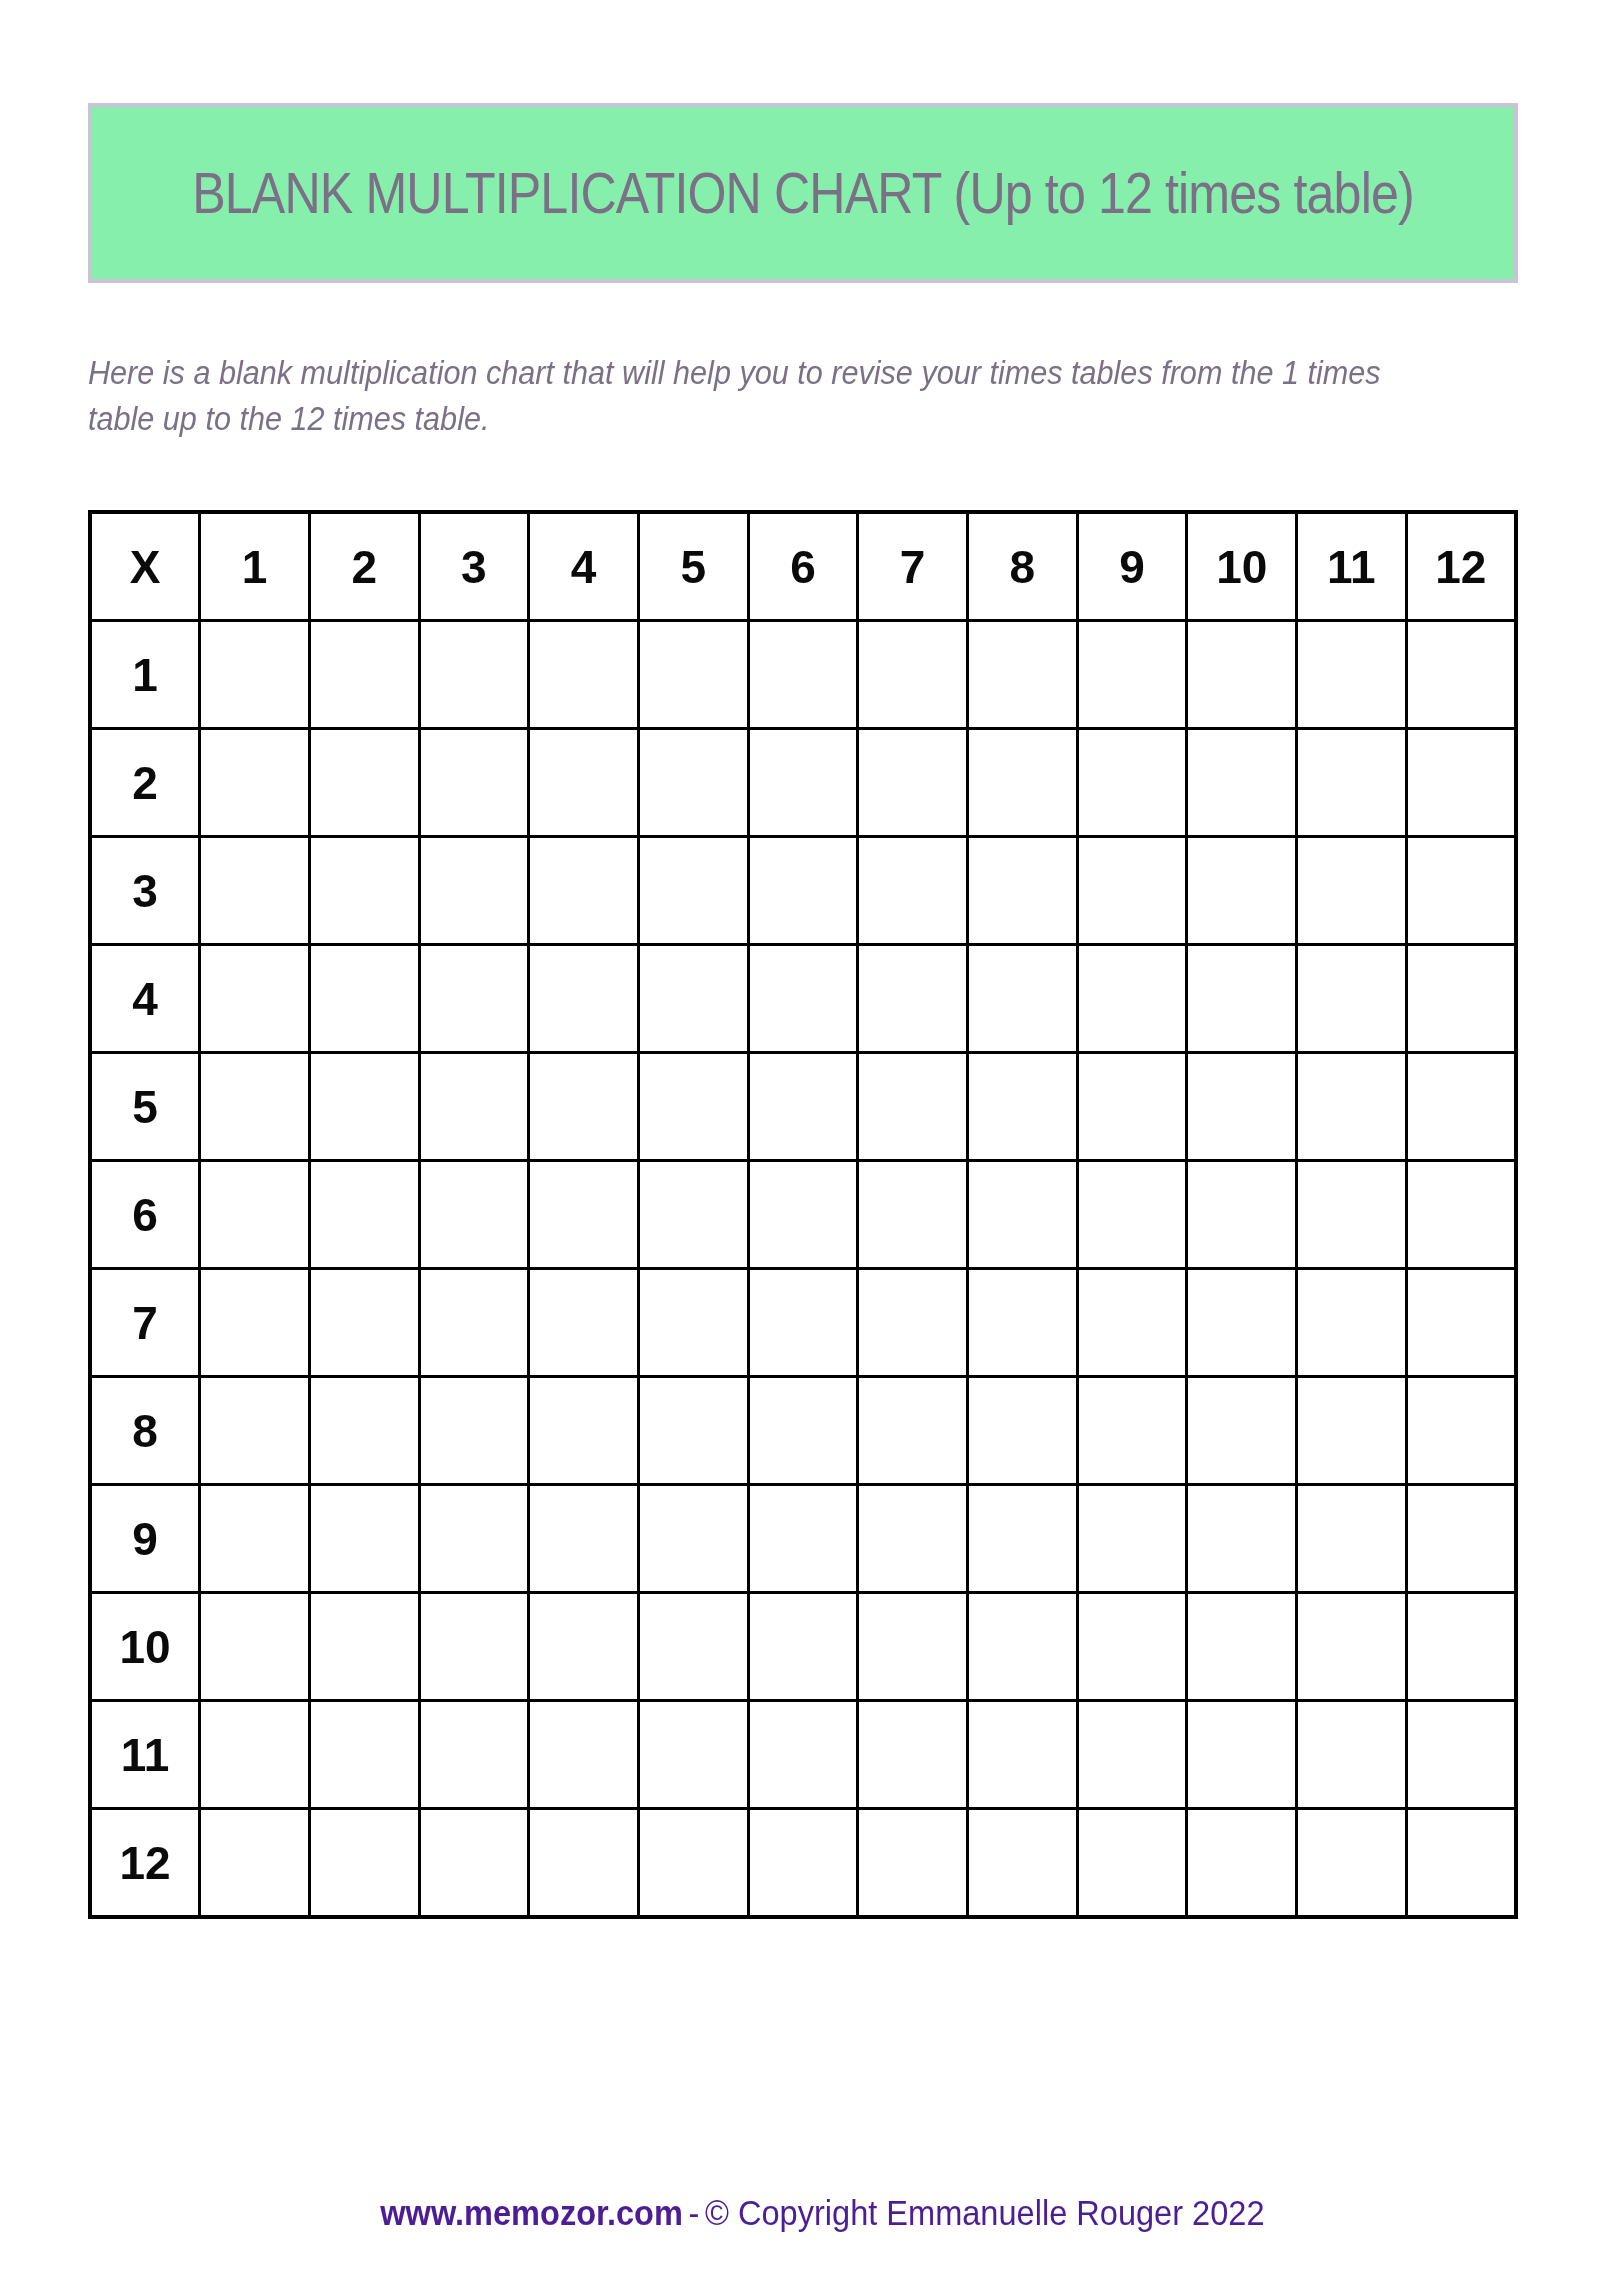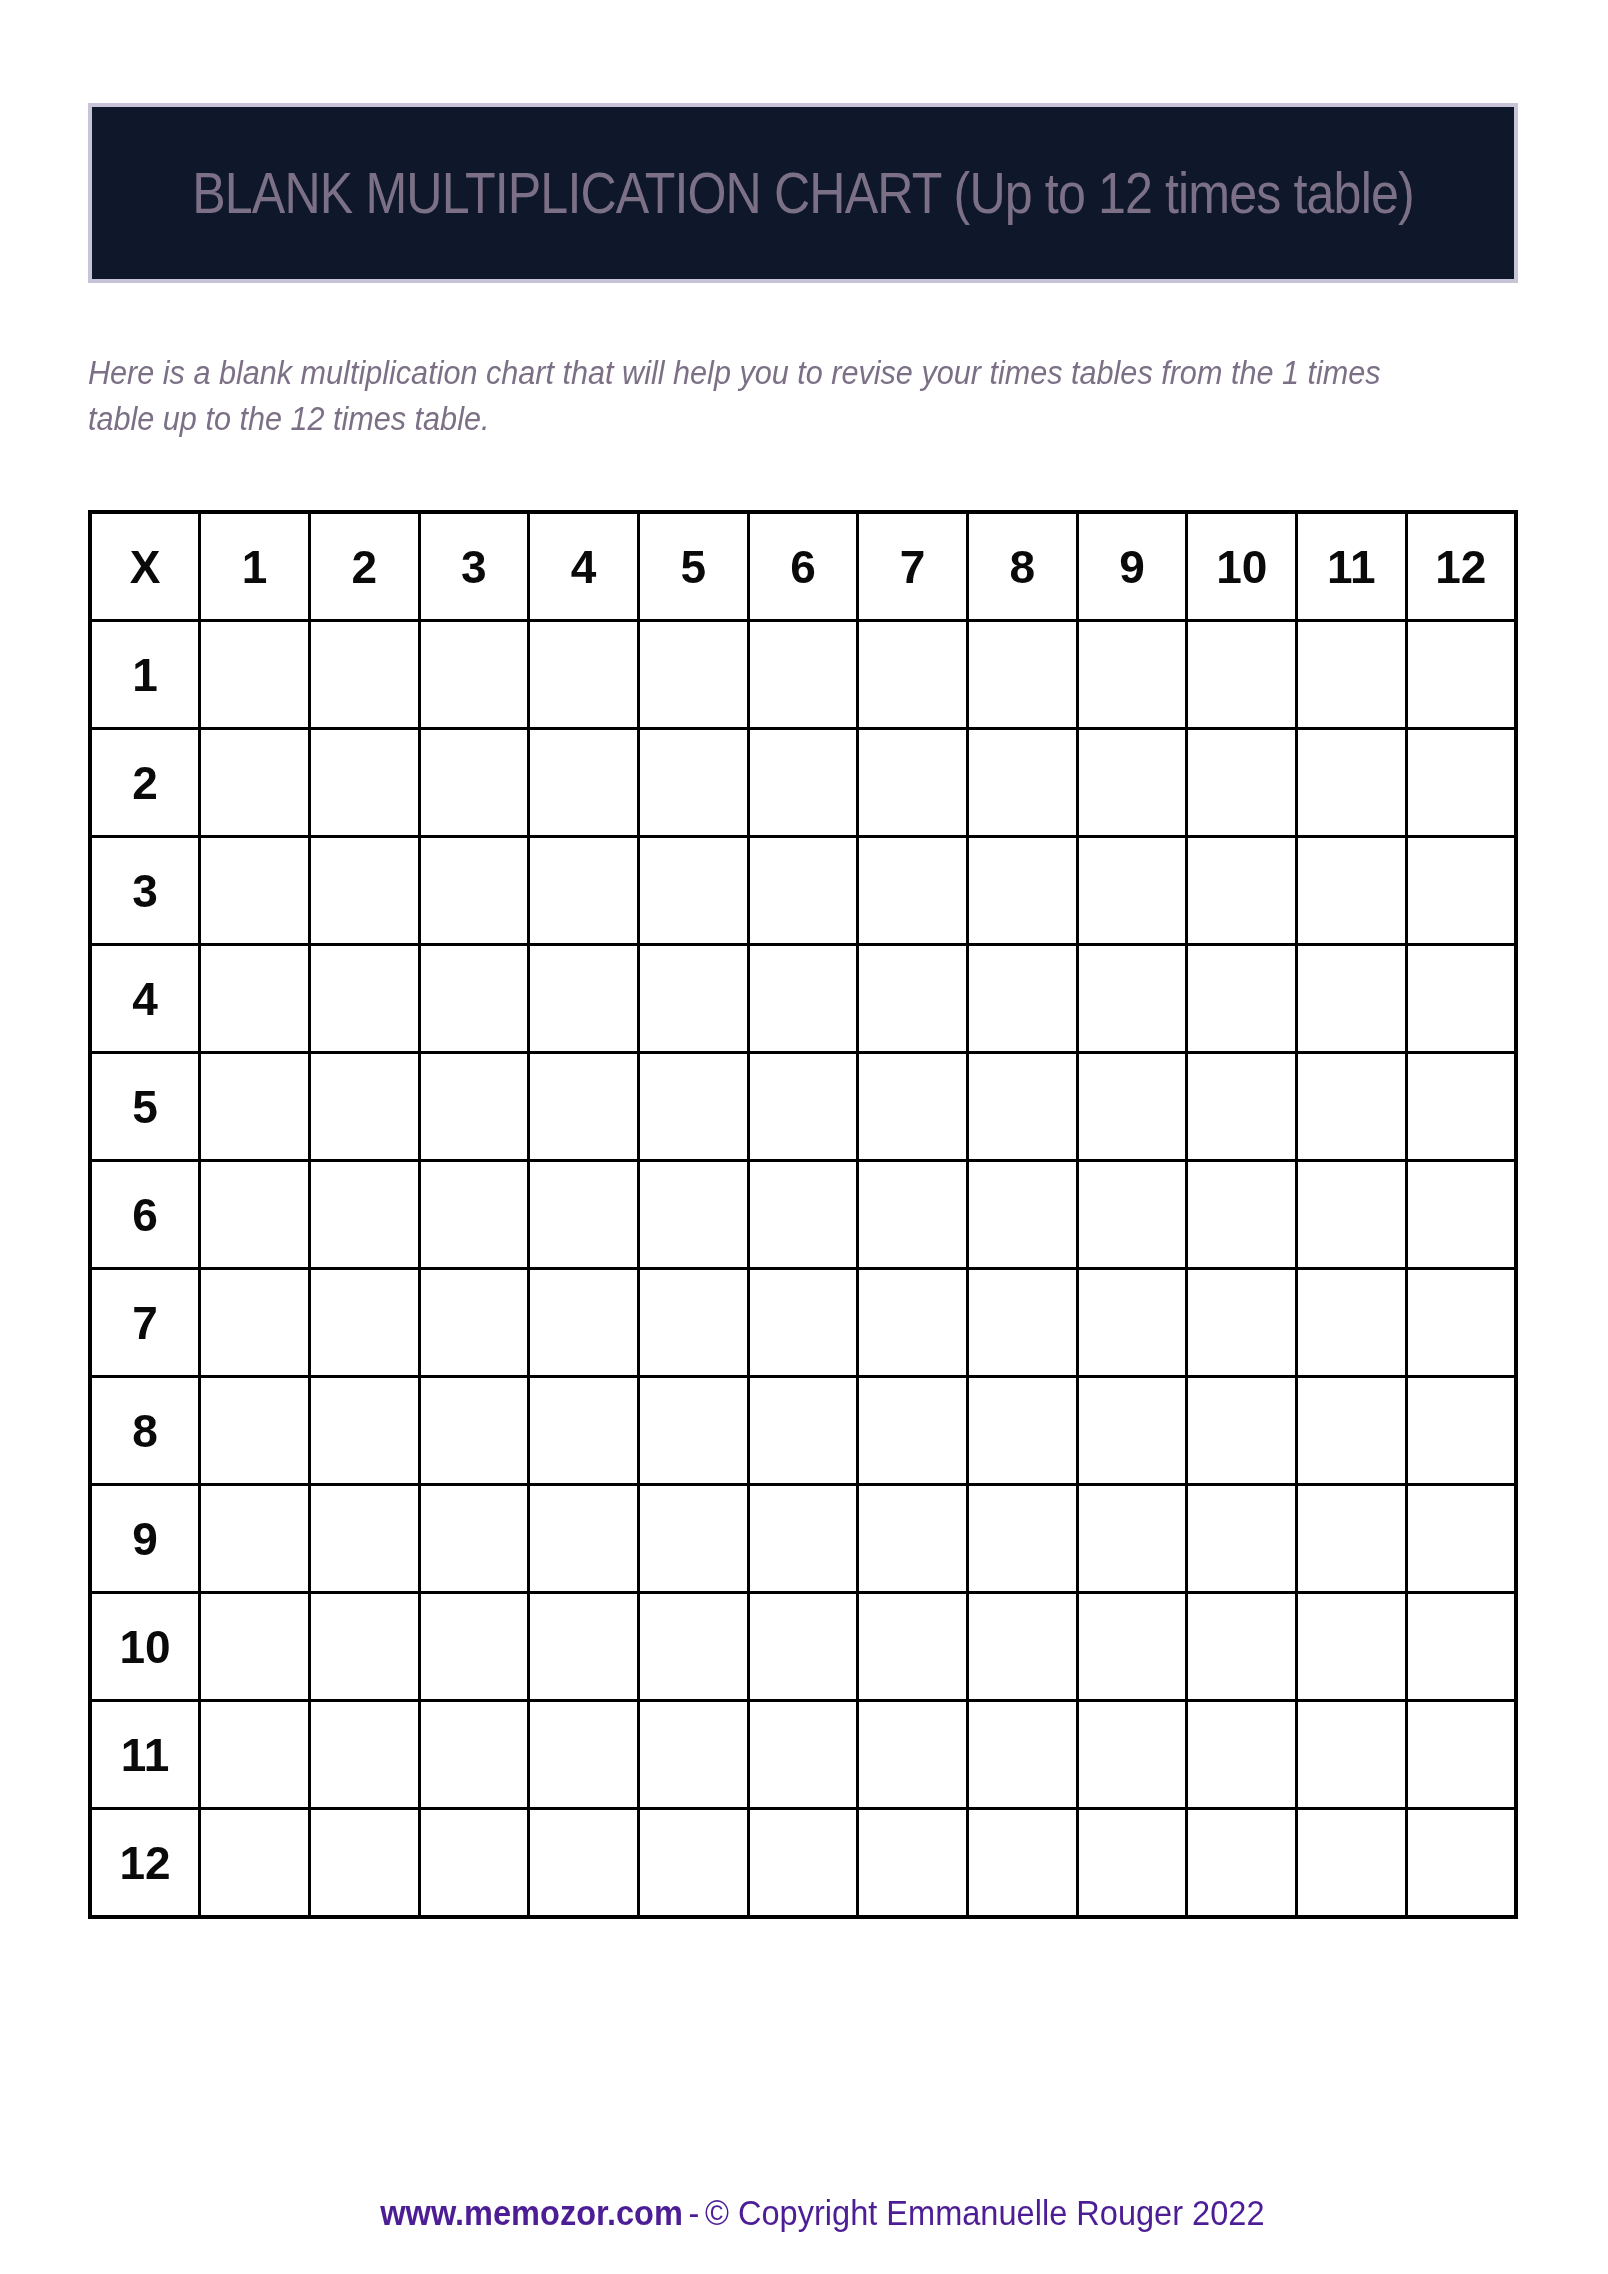--- a/index.html
+++ b/index.html
@@ -13,21 +13,21 @@
   }
 
   
   .title-banner {
     position: absolute;
     left: 88px;
     top: 103px;
     width: 1430px;
     height: 180px;
     box-sizing: border-box;
-    background: #0f172a;
+    background: #86efac;
     border: 4px solid #c6c4d6;
     display: flex;
     align-items: center;
     justify-content: center;
   }
   .title-banner h1 {
     margin: 0;
     font-size: 57px;
     font-weight: 400;
     color: #7b7086;

